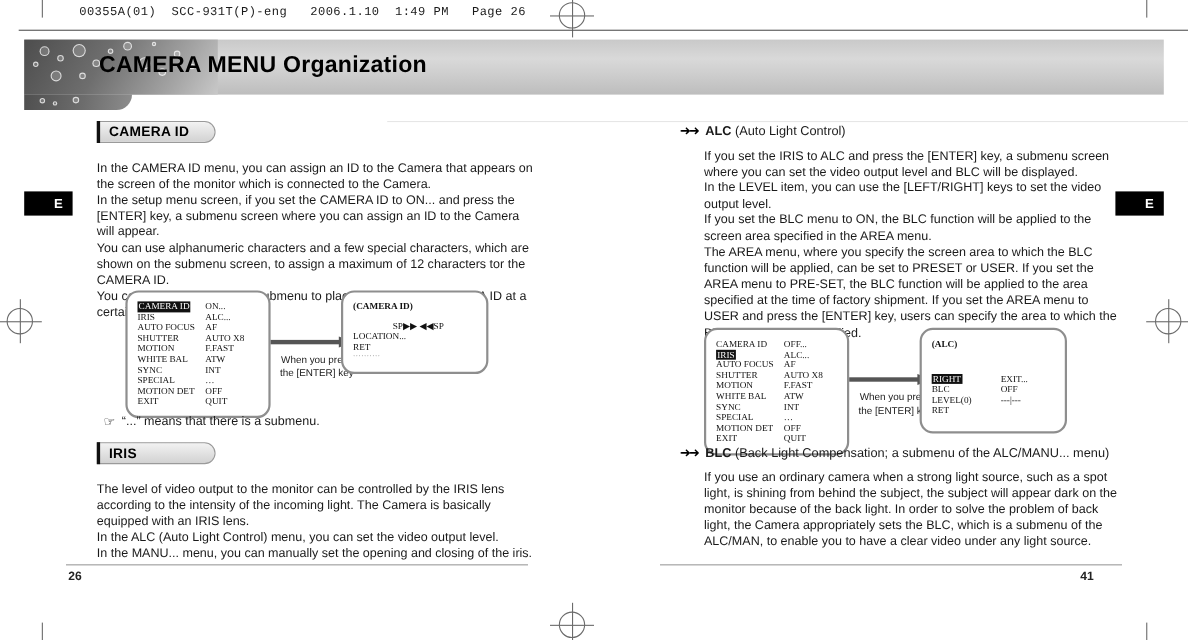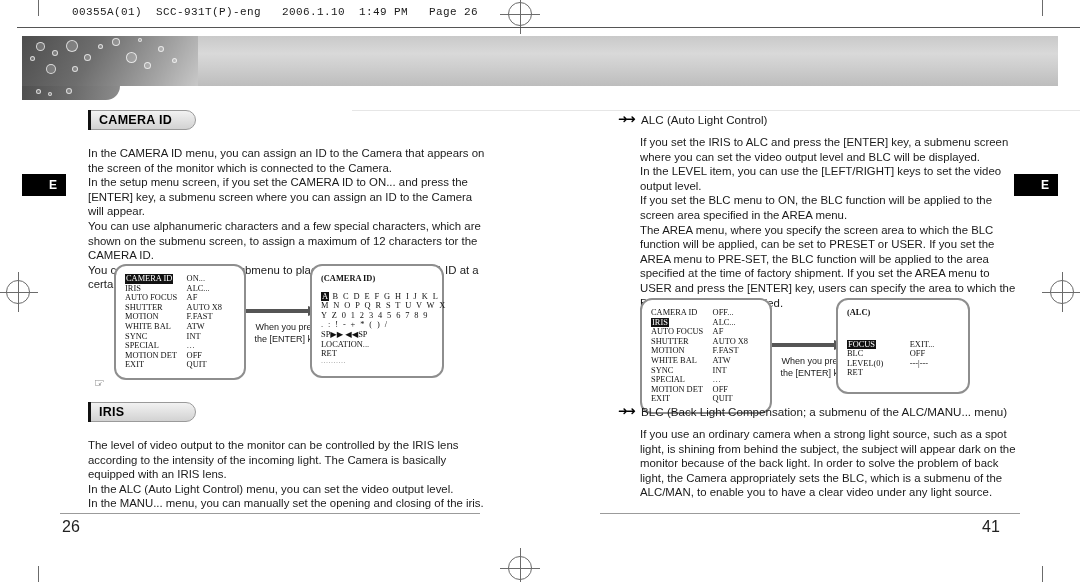--- a/index.html
+++ b/index.html
@@ -82,21 +82,21 @@
   p.body {
     margin:0; font-size:11.4px; line-height:14.6px; color:#1a1a1a;
   }
 
   
   .bullet-head {
     display:flex; align-items:flex-start; gap:7px;
     font-size:11.6px; line-height:15px; margin-bottom:8px;
   }
   .bullet-glyph { font-size:12px; line-height:14px; color:#000; letter-spacing:-2px; flex:0 0 auto; }
-  .bullet-head b { font-weight:normal; }
+  .bullet-head b { font-weight:bold; }
   .indent { padding-left:22px; }
 
   
   .note { display:flex; align-items:flex-start; gap:6px; font-size:11.4px; line-height:15px; }
   .hand { font-size:12px; line-height:14px; }
 
   
   .osd {
     position:absolute;
     border:2px solid #8e8e8e; border-radius:12px;
@@ -122,21 +122,21 @@
   .arrowbar .head {
     position:absolute; left:62px; top:0; width:0; height:0;
     border-top:5px solid transparent; border-bottom:5px solid transparent; border-left:14px solid #555;
   }
   .arrowcap { font-size:9px; line-height:11.5px; color:#1a1a1a; margin-top:6px; }
 
   
   .footer-rule { position:absolute; height:1px; background:#9b9b9b; top:513px; }
   .footer-rule.left { left:60px; width:420px; }
   .footer-rule.right { left:600px; width:420px; }
-  .pageno { position:absolute; top:518px; font-size:16px; font-weight:normal; color:#222; }
+  .pageno { position:absolute; top:518px; font-size:11px; font-weight:bold; color:#222; }
   .pageno.left { left:62px; }
   .pageno.right { left:982px; }
 </style>
 </head>
 <body>
 
 <div class="reg" style="left:-2px; top:272px;">
   <div class="h"></div>
     <div class="v"></div>
     <div class="c"></div>
@@ -176,20 +176,21 @@
     <div class="bubble" style="left:24px; top:28px; width:10px; height:10px;"></div>
     <div class="bubble" style="left:50px; top:30px; width:6px; height:6px;"></div>
     <div class="bubble" style="left:90px; top:2px; width:8px; height:8px;"></div>
     <div class="bubble" style="left:104px; top:16px; width:11px; height:11px;"></div>
     <div class="bubble" style="left:122px; top:26px; width:7px; height:7px;"></div>
     <div class="bubble" style="left:136px; top:10px; width:6px; height:6px;"></div>
     <div class="bubble" style="left:8px; top:20px; width:5px; height:5px;"></div>
     <div class="bubble" style="left:150px; top:22px; width:5px; height:5px;"></div>
     <div class="bubble" style="left:116px; top:2px; width:4px; height:4px;"></div>
   </div>
+  <div class="banner-title">CAMERA MENU Organization</div>
   <div class="banner-underline"></div>
 </div>
 <div class="banner-tail">
   <div class="bubble" style="left:14px; top:3px; width:5px; height:5px;"></div>
   <div class="bubble" style="left:26px; top:6px; width:4px; height:4px;"></div>
   <div class="bubble" style="left:44px; top:2px; width:6px; height:6px;"></div>
 </div>
 
 <div class="etab left">E</div>
 <div class="etab right">E</div>
@@ -256,36 +257,31 @@
   <div class="arrowbar">
       <div class="stem"></div>
       <div class="head"></div>
     </div>
   <div class="arrowcap" style="white-space:pre-line;">When you press
 the [ENTER] key</div>
 </div>
 
 <div class="osd" style="left:310px; top:264px; width:134px;">
   <div class="osd-title">(CAMERA ID)</div>
-  <div id="osd-left-chars">
-      <div class="charrow"><span class="first">A</span> B C D E F G H I J K L</div>
-      <div class="charrow">M N O P Q R S T U V W X</div>
-      <div class="charrow">Y Z 0 1 2 3 4 5 6 7 8 9</div>
-      <div class="charrow">. : ! - + * ( ) /</div>
-    </div>
-  <div class="charrow" style="letter-spacing:0;">SP▶▶ ◀◀SP</div>
+  <div class="charrow" style="letter-spacing:0;margin-left:36px;">SP▶▶ ◀◀SP</div>
   <div id="osd-left-items">
       <div>LOCATION...</div>
       <div>RET</div>
     </div>
   <div class="dots">··········</div>
 </div>
 
 <div class="note" style="position:absolute; left:94px; top:376px; width:330px;">
   <span class="hand">☞</span>
+  <span>“...” means that there is a submenu.</span>
 </div>
 
 <div class="col left" style="top:402px;">
   <div class="pill-wrap">
     <div class="pill">IRIS</div>
     <div class="pill-bar"></div>
   </div>
   <p class="body" style="white-space:pre-line;">The level of video output to the monitor can be controlled by the IRIS lens according to the intensity of the incoming light. The Camera is basically equipped with an IRIS lens.
 In the ALC (Auto Light Control) menu, you can set the video output level.
 In the MANU... menu, you can manually set the opening and closing of the iris.</p>
@@ -354,21 +350,21 @@
       <div class="head"></div>
     </div>
   <div class="arrowcap" style="white-space:pre-line;">When you press
 the [ENTER] key</div>
 </div>
 
 <div class="osd" style="left:836px; top:298px; width:134px; height:96px;">
   <div class="osd-title" style="margin-bottom:22px;">(ALC)</div>
   <div id="osd-right-sub">
       <div class="osd-row">
-        <div class="k"><span class="hlwrap">FOCUS</span></div>
+        <div class="k"><span class="hlwrap">RIGHT</span></div>
         <div class="v">EXIT...</div>
       </div>
       <div class="osd-row">
         <div class="k">BLC</div>
         <div class="v">OFF</div>
       </div>
       <div class="osd-row">
         <div class="k">LEVEL(0)</div>
         <div class="v">---|---</div>
       </div>

